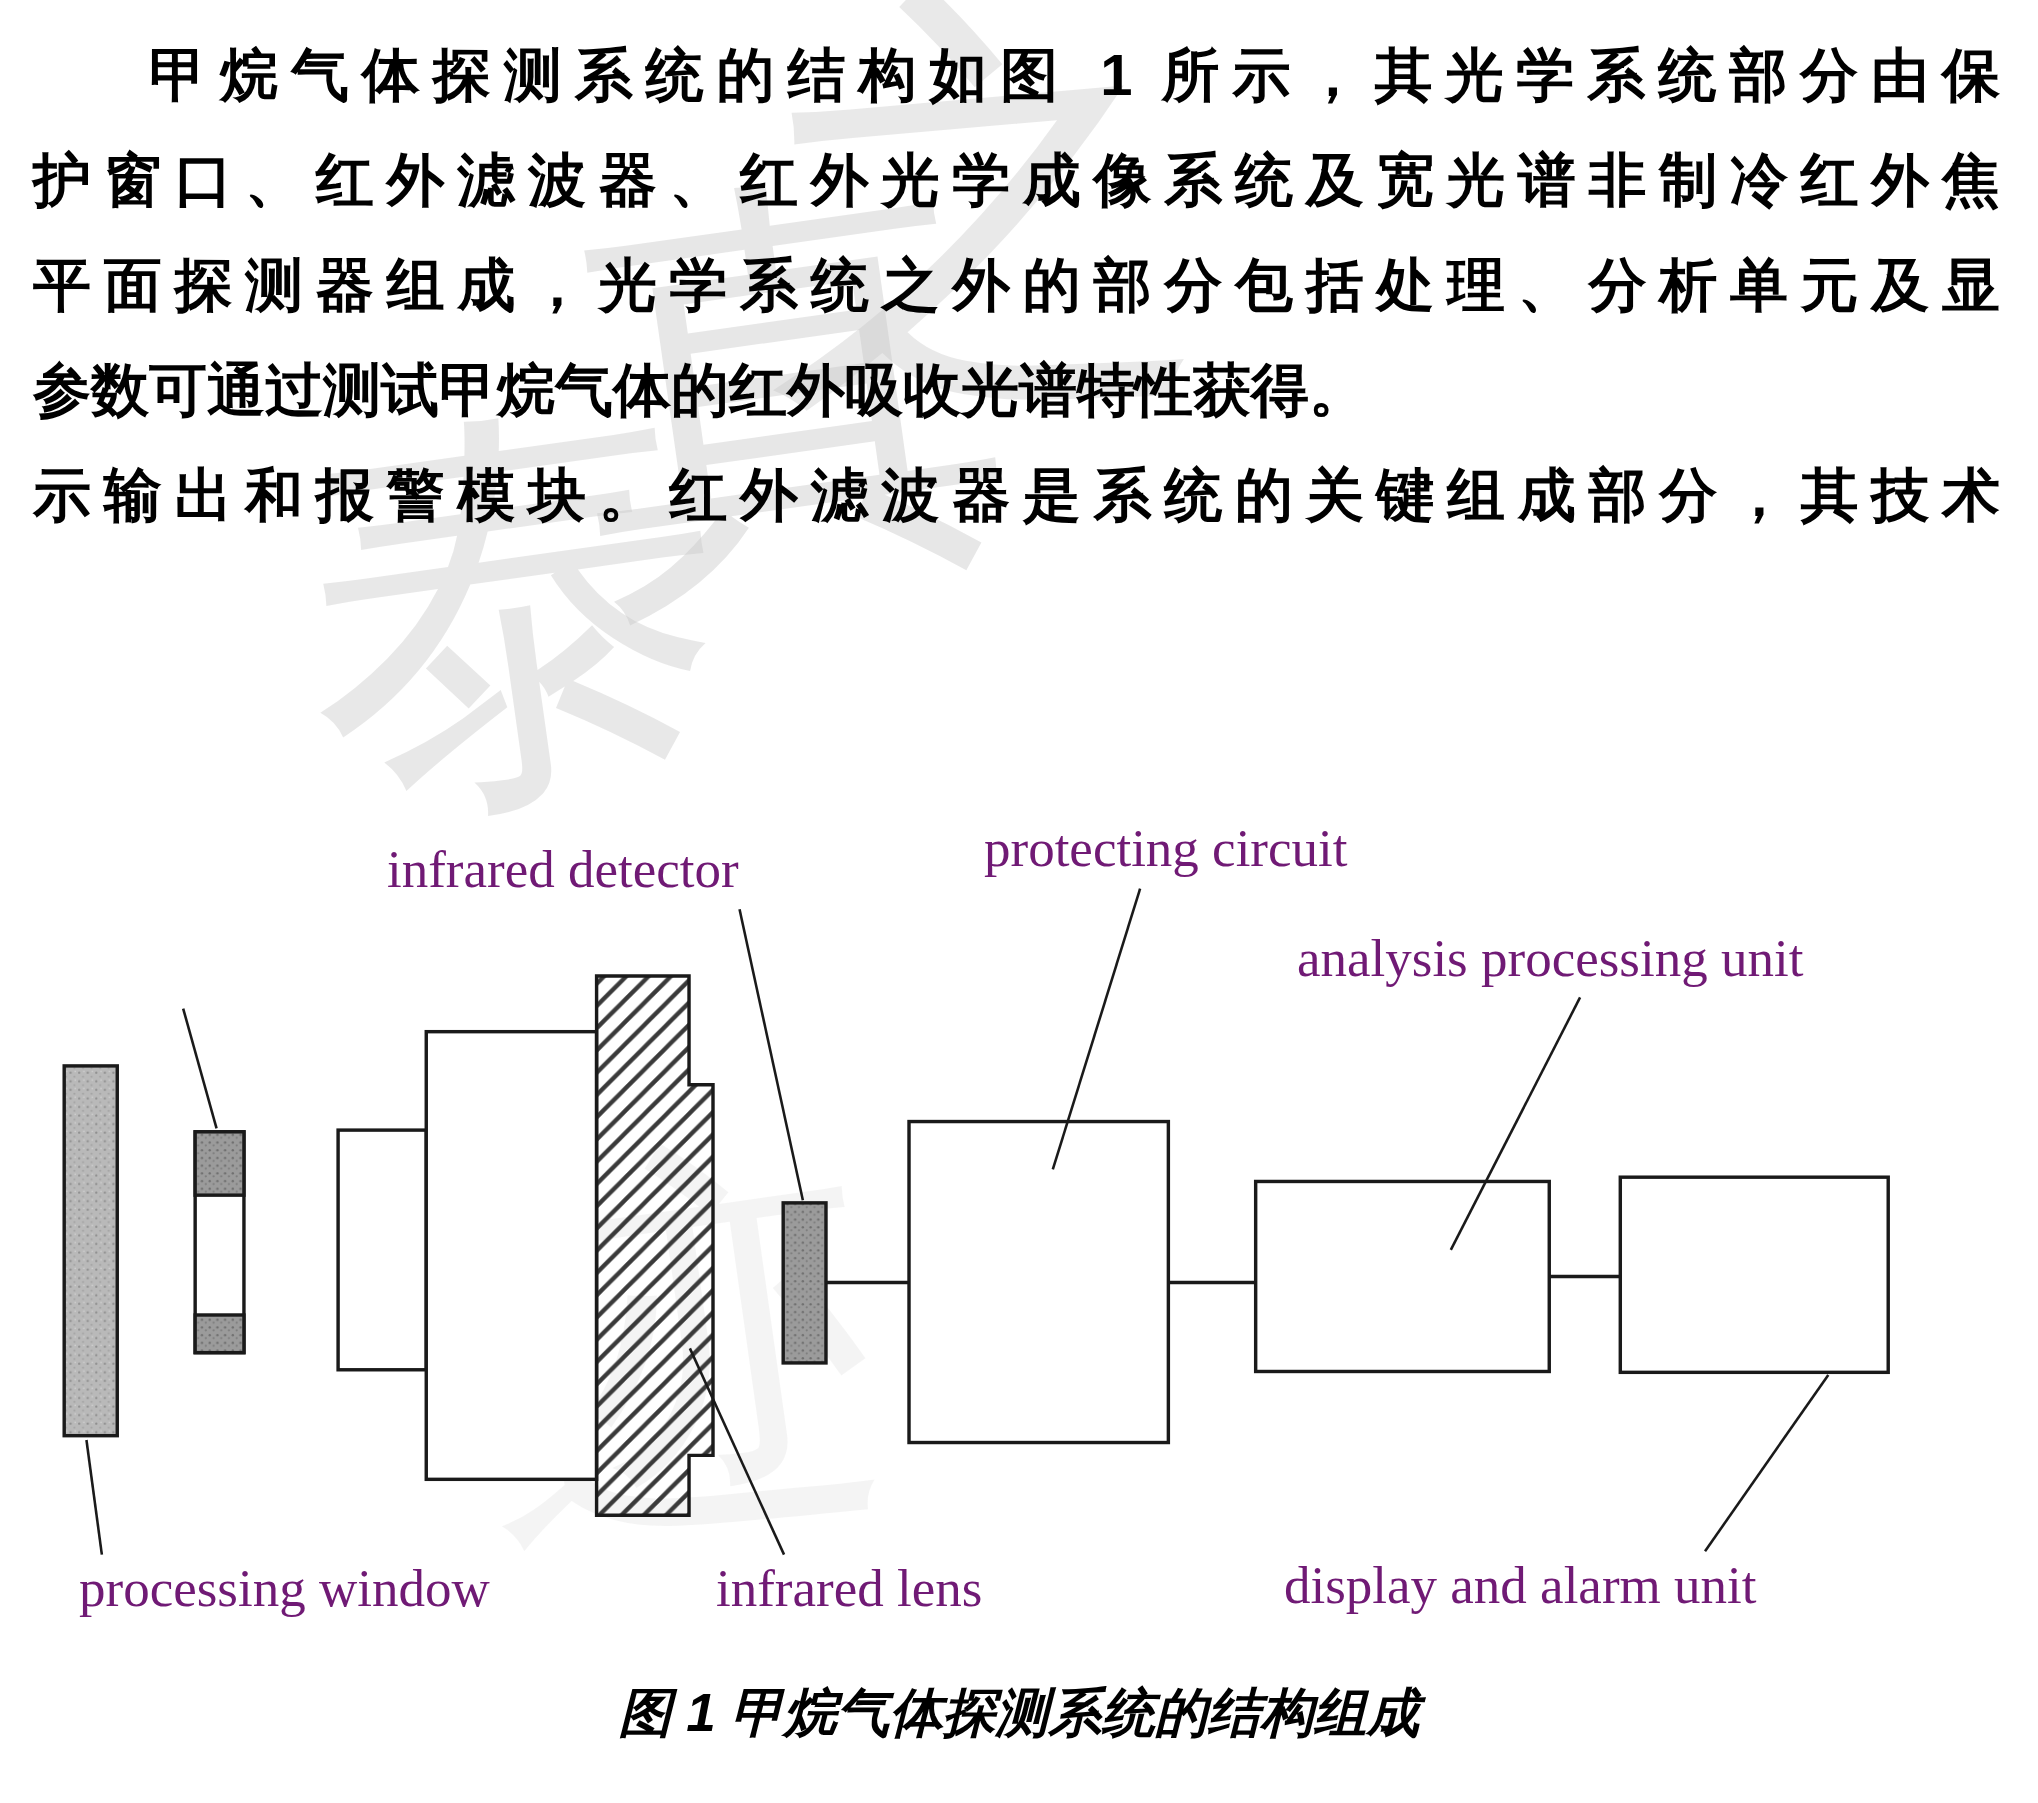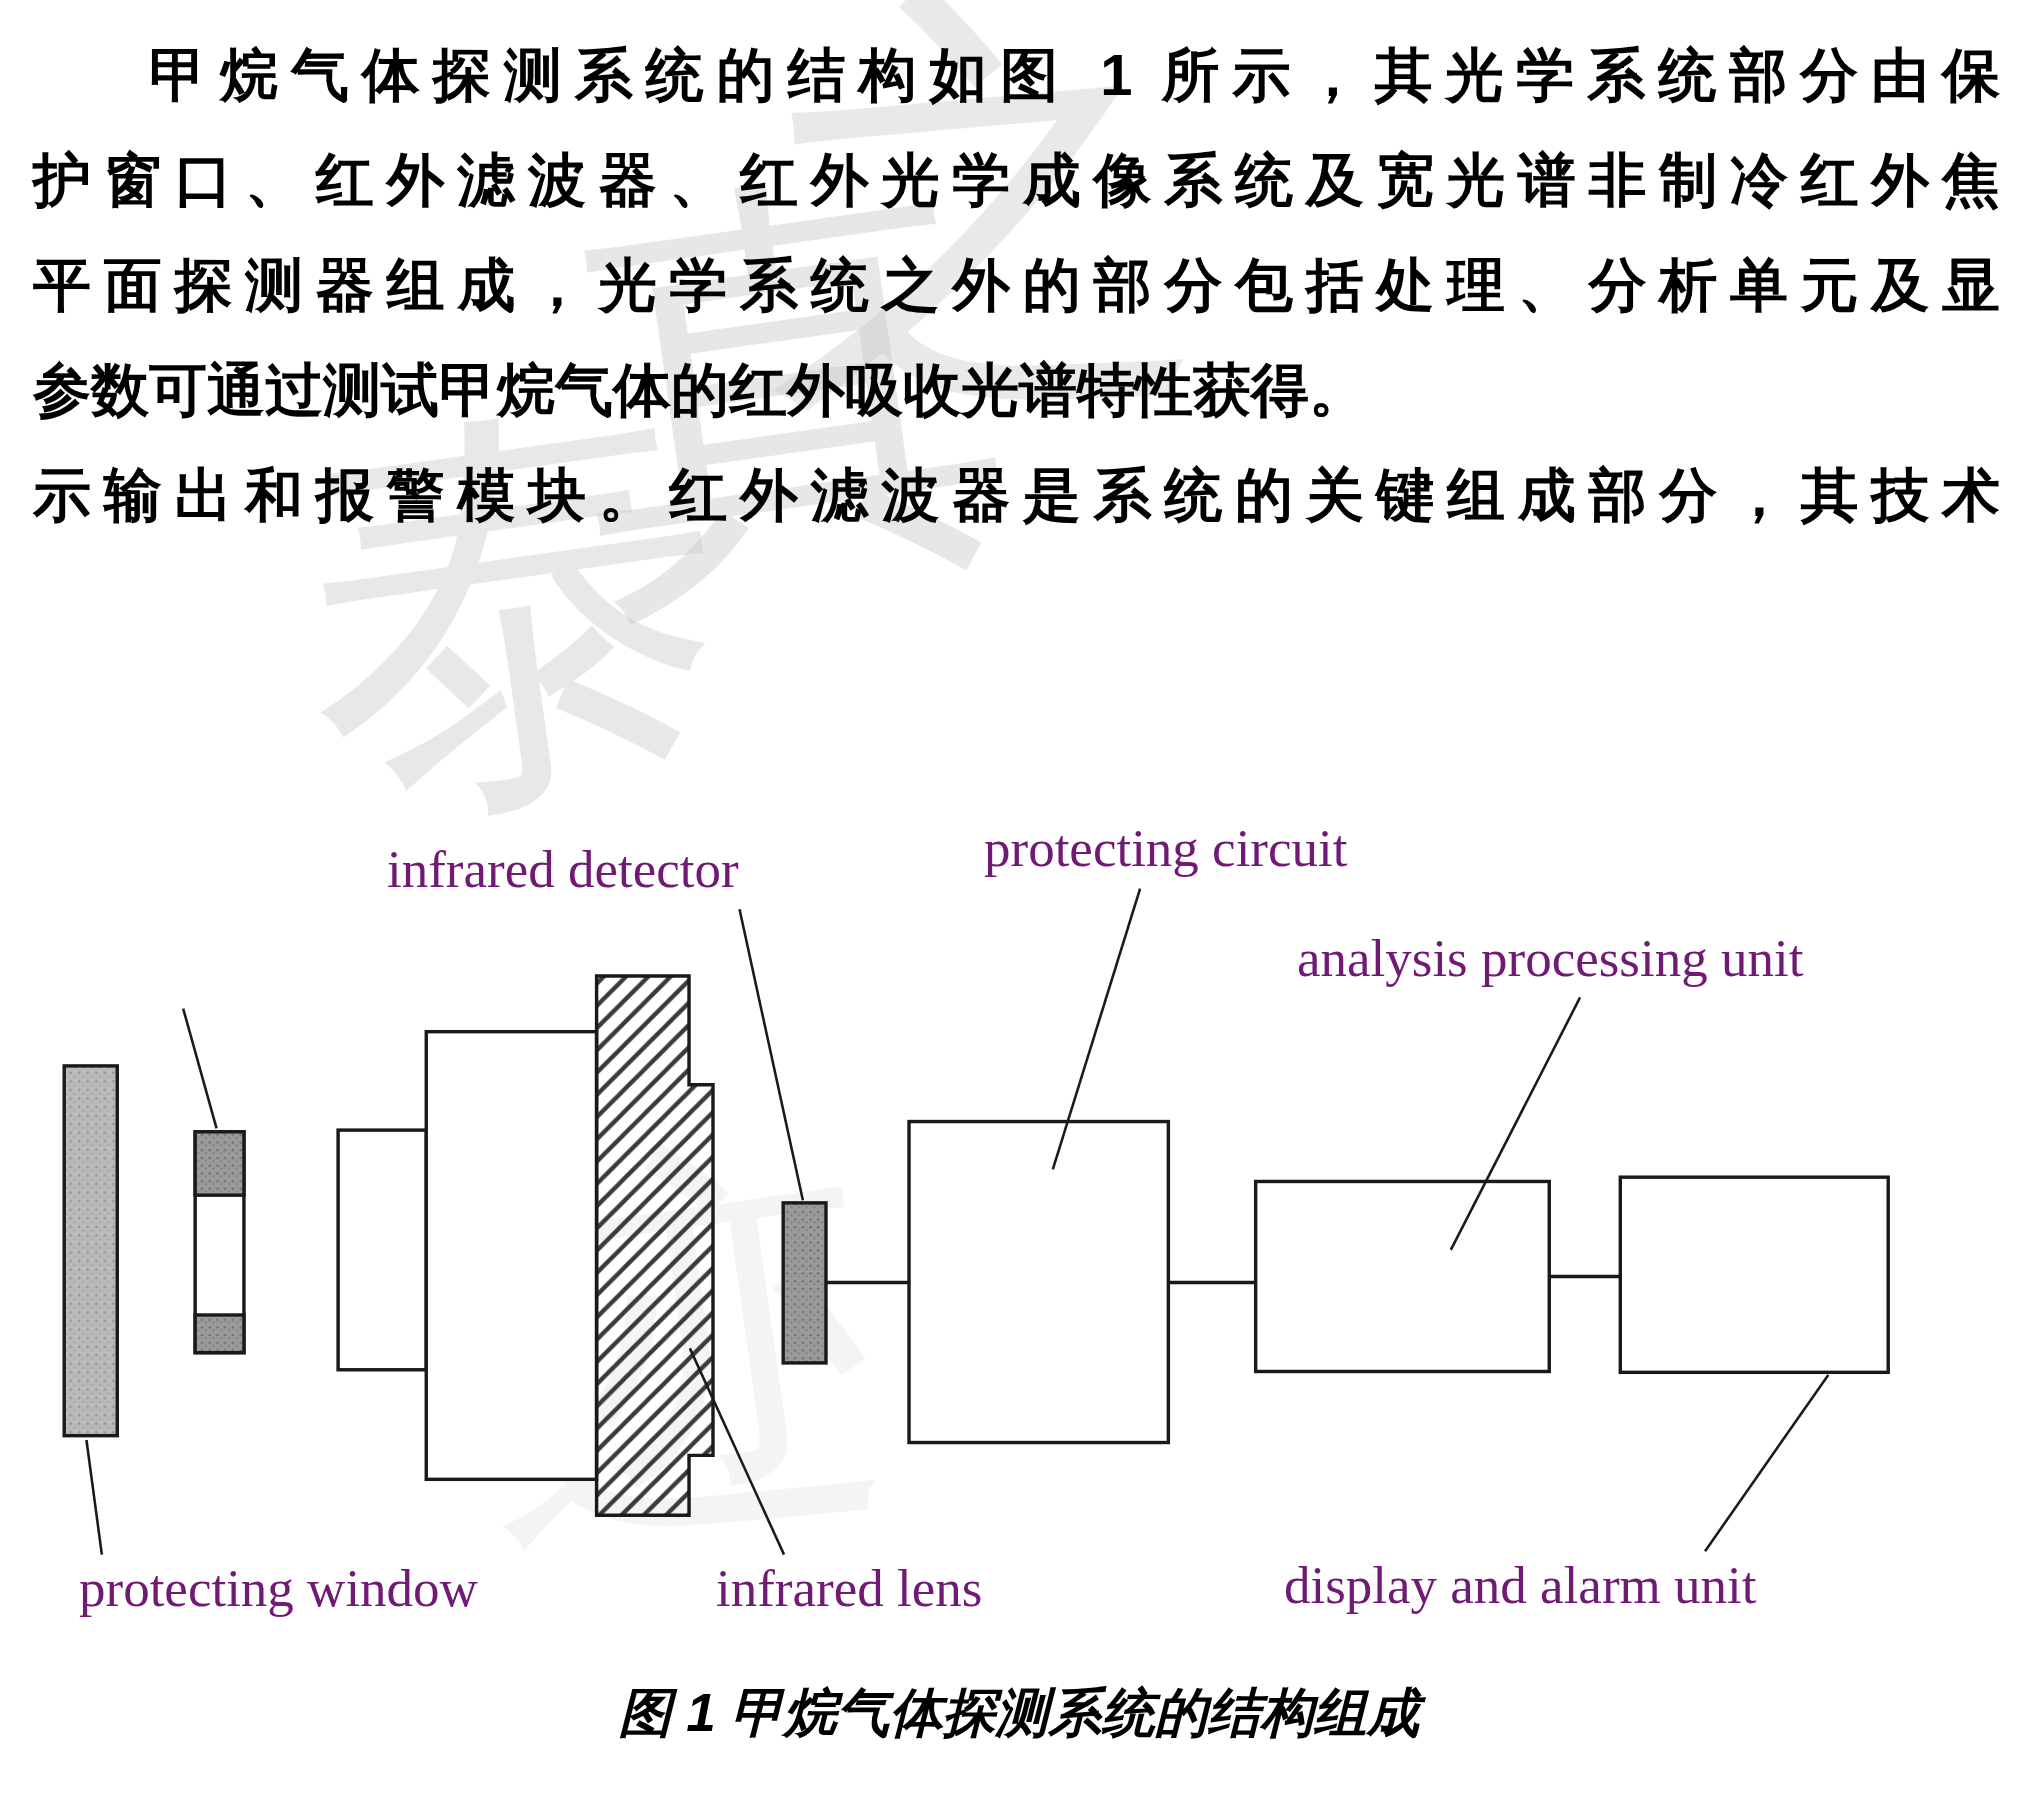--- a/index.html
+++ b/index.html
@@ -129,20 +129,20 @@
     <line x1="1332" y1="1038" x2="1230" y2="1366" stroke="#1a1a1a" stroke-width="3"></line>
     <line x1="1846" y1="1165" x2="1695" y2="1460" stroke="#1a1a1a" stroke-width="3"></line>
     <line x1="101" y1="1682" x2="119" y2="1816" stroke="#1a1a1a" stroke-width="3"></line>
     <line x1="806" y1="1575" x2="916" y2="1816" stroke="#1a1a1a" stroke-width="3"></line>
     <line x1="2136" y1="1606" x2="1992" y2="1812" stroke="#1a1a1a" stroke-width="3"></line>
   </svg>
 
   <div class="lbl lbl-infrared-detector">infrared detector</div>
   <div class="lbl lbl-processing">protecting circuit</div>
   <div class="lbl lbl-analysis">analysis processing unit</div>
-  <div class="lbl lbl-protecting">protecting window</div>
+  <div class="lbl lbl-protecting">processing window</div>
   <div class="lbl lbl-lens">infrared lens</div>
   <div class="lbl lbl-display">display and alarm unit</div>
 
   <div class="caption">图 1 甲烷气体探测系统的结构组成</div>
 
 </div>
 
 
 </body></html>

